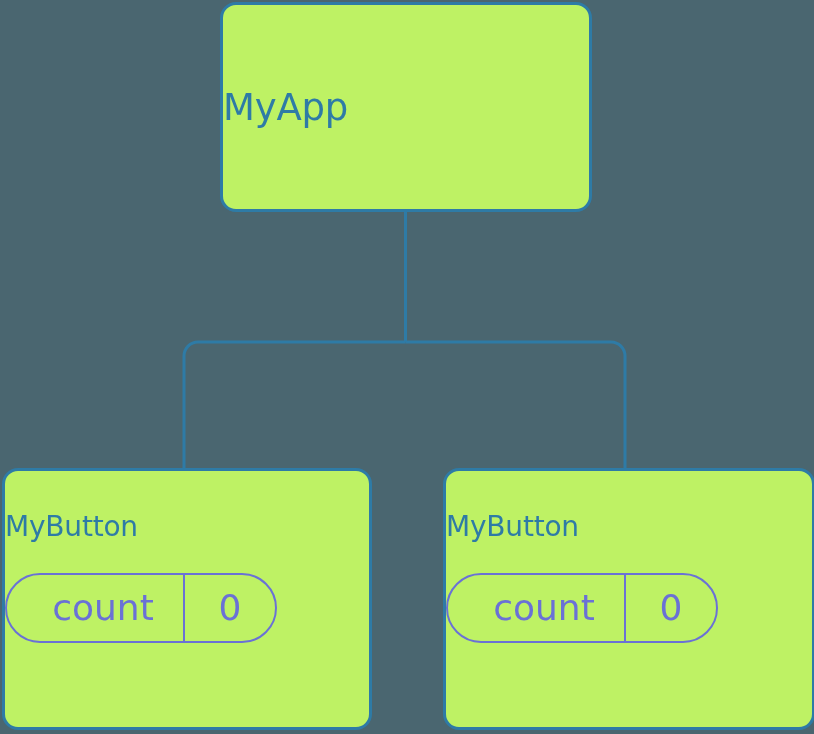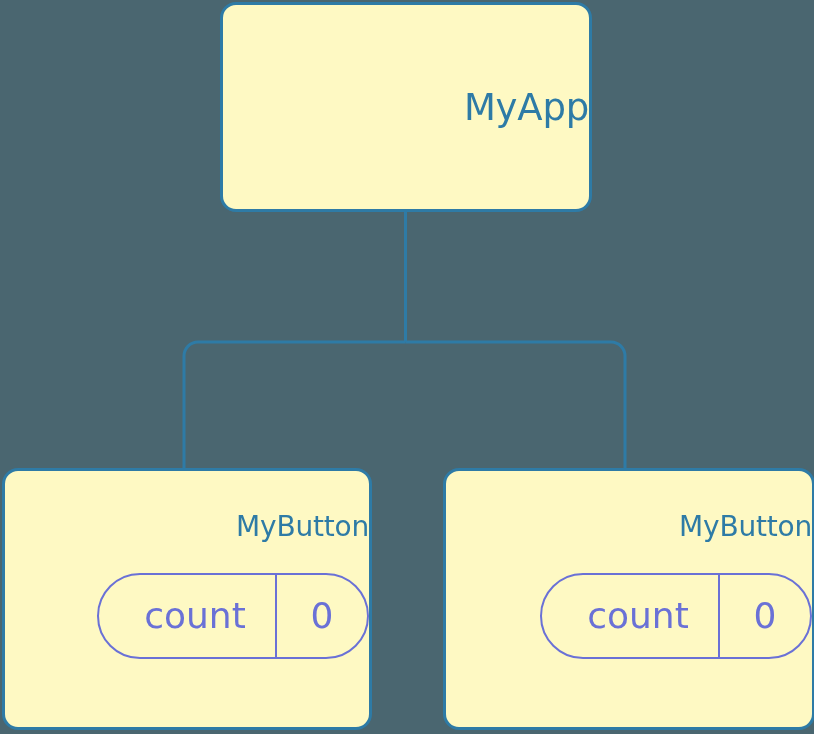--- a/index.html
+++ b/index.html
@@ -28,27 +28,27 @@
     top: 0;
     width: 814px;
     height: 734px;
     z-index: 1;
   }
 
   
   .node {
     position: absolute;
     box-sizing: border-box;
-    background: #fef9c3;
+    background: #bef264;
     border: 3px solid #2e7ba6;
     border-radius: 16px;
     z-index: 2;
     display: flex;
     flex-direction: column;
-    align-items: flex-end;
+    align-items: flex-start;
   }
 
   .node-root {
     left: 220px;
     top: 2px;
     width: 372px;
     height: 210px;
     justify-content: center;
   }
 
@@ -84,21 +84,21 @@
     font-size: 28px;
   }
 
   
   .state-pill {
     display: flex;
     align-items: stretch;
     box-sizing: border-box;
     border: 2px solid #6a71d6;
     border-radius: 999px;
-    height: 86px;
+    height: 70px;
     margin-top: 32px;
     overflow: hidden;
     background: transparent;
   }
 
   .state-key,
   .state-value {
     display: flex;
     align-items: center;
     justify-content: center;

